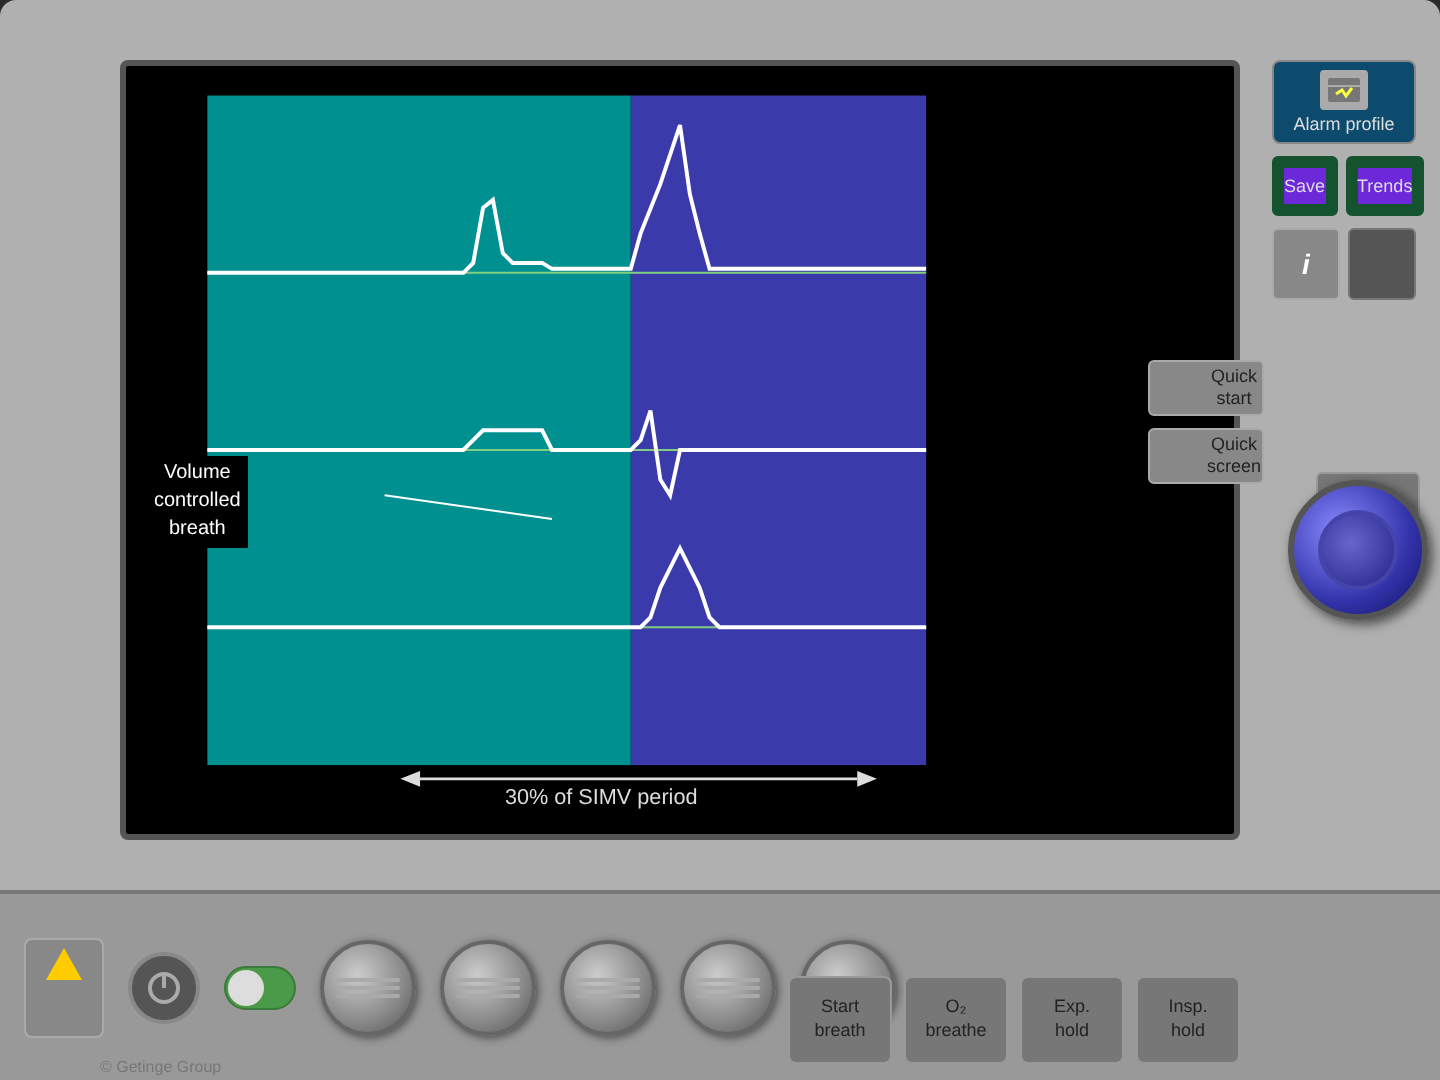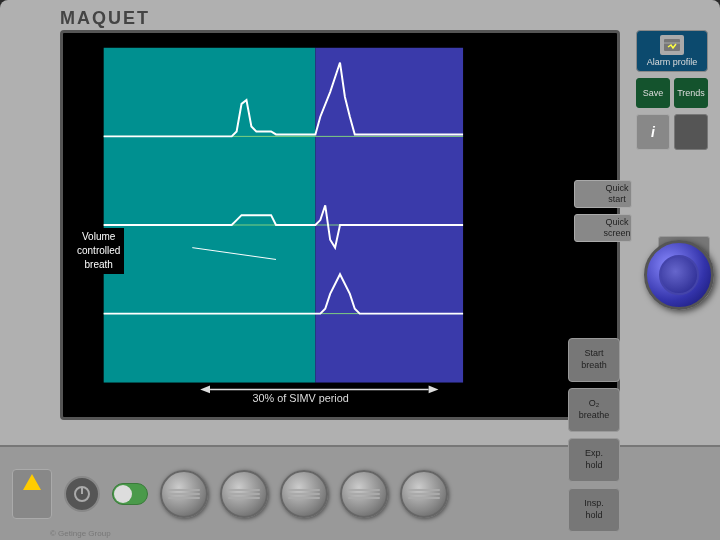--- a/index.html
+++ b/index.html
@@ -96,22 +96,22 @@
 
     .btn-row {
       display: flex;
       gap: 4px;
       width: 72px;
     }
 
     .small-btn {
       flex: 1;
       height: 30px;
-      background: #14532d;
-      border: 1px solid #14532d;
+      background: #6d28d9;
+      border: 6px solid #14532d;
       border-radius: 3px;
       color: #ddd;
       font-size: 9px;
       display: flex;
       align-items: center;
       justify-content: center;
       cursor: pointer;
       text-align: center;
     }
 
@@ -313,21 +313,20 @@
       left: 1px;
     }
 
     
     .bottom-action-btns {
       position: absolute;
       bottom: 8px;
       right: 100px;
       display: flex;
       gap: 6px;
-      flex-direction: column;
     }
 
     .action-btn {
       width: 52px;
       height: 44px;
       background: #777;
       border: 1px solid #999;
       border-radius: 4px;
       color: #222;
       font-size: 9px;
@@ -352,21 +351,20 @@
       font-size: 9px;
       color: #ddd;
       text-align: center;
     }
   </style>
 </head>
 <body>
 
 <div class="device-body">
 
-  <div class="brand-bar">MAQUET</div>
 
   <div class="main-screen">
     <svg class="chart-svg" viewBox="0 0 560 390" xmlns="http://www.w3.org/2000/svg">
 
       <rect x="40" y="15" width="215" height="340" fill="#009090"></rect>
 
       <rect x="255" y="15" width="150" height="340" fill="#3a3aaa"></rect>
 
       <line x1="40" y1="105" x2="405" y2="105" stroke="#80d080" stroke-width="1"></line>
       <line x1="40" y1="195" x2="405" y2="195" stroke="#80d080" stroke-width="1"></line>

